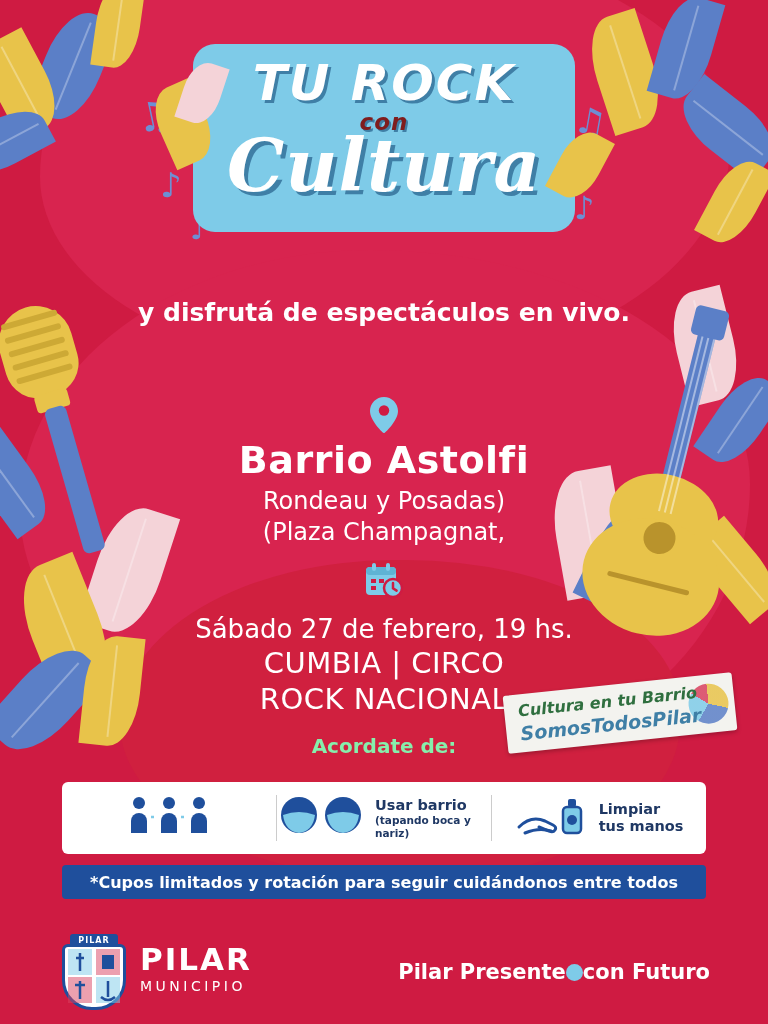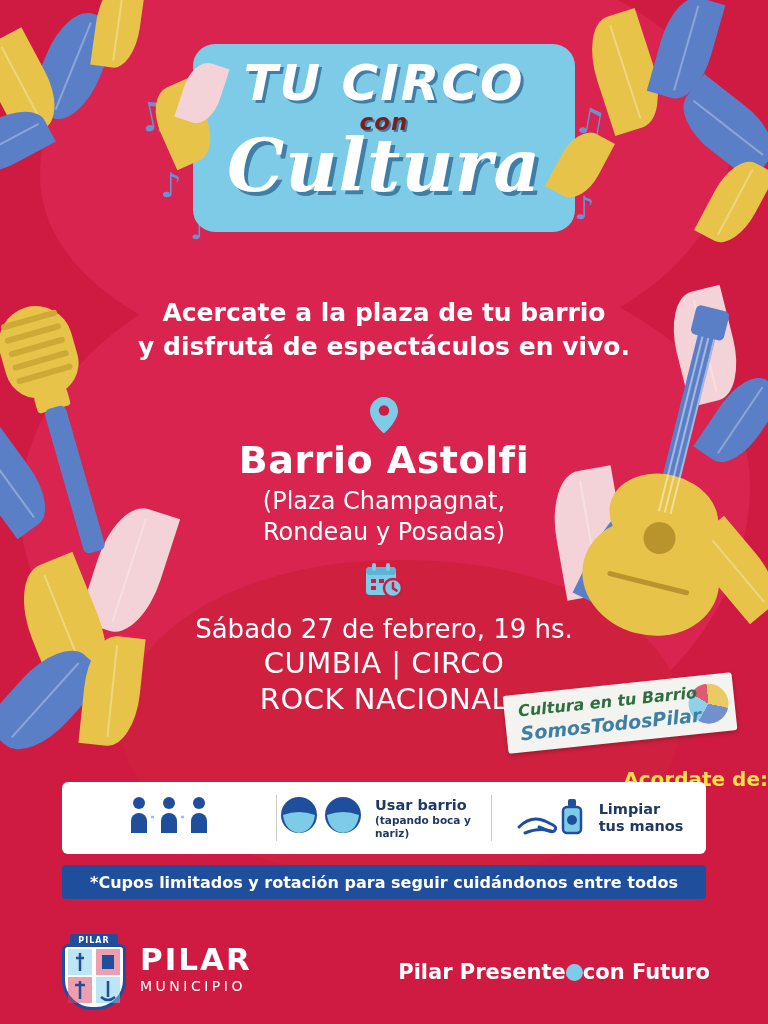--- a/index.html
+++ b/index.html
@@ -188,26 +188,25 @@
     color: #ffffff;
     font-size: 29px;
     line-height: 1.24;
     letter-spacing: .5px;
     z-index: 6;
   }
   .acordate {
     position: absolute;
     left: 0; right: 0;
     top: 734px;
-    text-align: right;
-    color: #fde047;
+    text-align: center;
+    color: #86efac;
     font-weight: bold;
     font-size: 20px;
     z-index: 6;
-    margin-top: 33px;
   }
 
   
   .sticker {
     position: absolute;
     left: 505px; top: 684px;
     width: 230px; height: 58px;
     background: #f3f3ef;
     transform: rotate(-6deg);
     border-radius: 3px;
@@ -423,41 +422,40 @@
     <div style="position:absolute;left:64px;top:8px;width:2px;height:180px;background:rgba(255,255,255,.45);"></div>
     <div style="position:absolute;left:70px;top:8px;width:2px;height:180px;background:rgba(255,255,255,.45);"></div>
     <div style="position:absolute;left:76px;top:8px;width:2px;height:180px;background:rgba(255,255,255,.45);"></div>
   </div>
 
   <div class="title-wrap">
     <div class="title-plate">
       <div class="logo-leaf" style="left:-34px;top:40px;width:48px;height:80px;background:#e8c34a;transform:rotate(-24deg);"></div>
       <div class="logo-leaf" style="left:-10px;top:18px;width:38px;height:62px;background:#f4d3d8;transform:rotate(18deg);"></div>
       <div class="logo-leaf" style="right:-26px;top:86px;width:42px;height:70px;background:#e8c34a;transform:rotate(28deg);"></div>
-      <h1 class="title-line1">TU CIRCO</h1>
+      <h1 class="title-line1">TU ROCK</h1>
       <div class="title-line2">con</div>
       <div class="title-line3">Cultura</div>
     </div>
   </div>
 
   <div class="headline">
-    <div>Acercate a la plaza de tu barrio</div>
     <div>y disfrutá de espectáculos en vivo.</div>
   </div>
 
   <div class="pin-icon">
     <svg width="30" height="38" viewBox="0 0 30 38" aria-hidden="true">
       <path d="M15 1 C7.3 1 1 7.3 1 15 c0 9.5 12.2 21 13.2 21.8 .5 .4 1.1 .4 1.6 0 C16.8 36 29 24.5 29 15 29 7.3 22.7 1 15 1 z" fill="#7ecbe8"></path>
       <circle cx="15" cy="14.5" r="5.2" fill="#cf1b42"></circle>
     </svg>
   </div>
   <div class="place">Barrio Astolfi</div>
   <div class="place-sub">
+    <div>Rondeau y Posadas)</div>
     <div>(Plaza Champagnat,</div>
-    <div>Rondeau y Posadas)</div>
   </div>
 
   <div class="cal-icon">
     <svg width="40" height="38" viewBox="0 0 40 38" aria-hidden="true">
       <rect x="2" y="5" width="30" height="28" rx="4" fill="#7ecbe8"></rect>
       <rect x="2" y="5" width="30" height="8" rx="4" fill="#5fb3d4"></rect>
       <rect x="8" y="1" width="4" height="8" rx="2" fill="#7ecbe8"></rect>
       <rect x="22" y="1" width="4" height="8" rx="2" fill="#7ecbe8"></rect>
       <rect x="7" y="17" width="5" height="4" fill="#cf1b42"></rect>
       <rect x="15" y="17" width="5" height="4" fill="#cf1b42"></rect>

